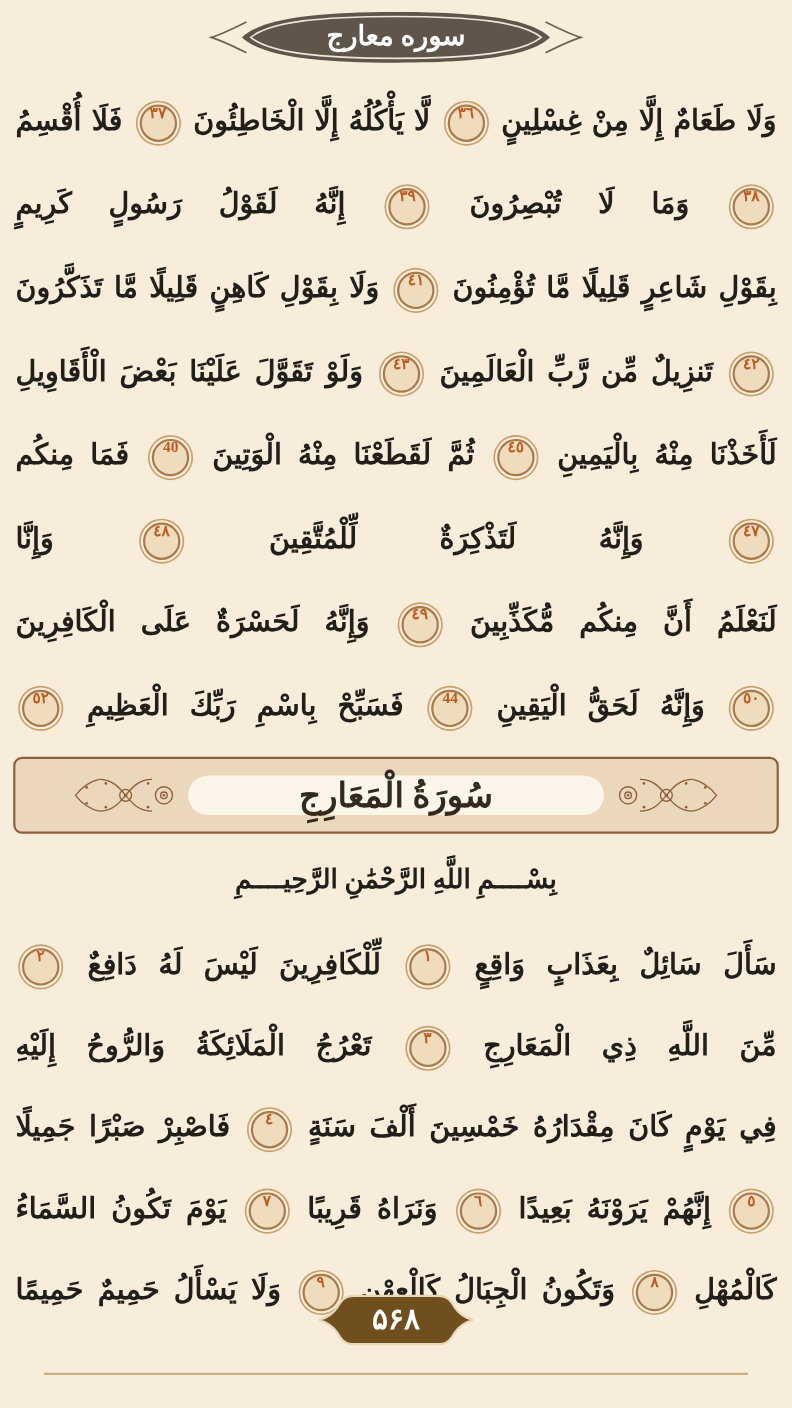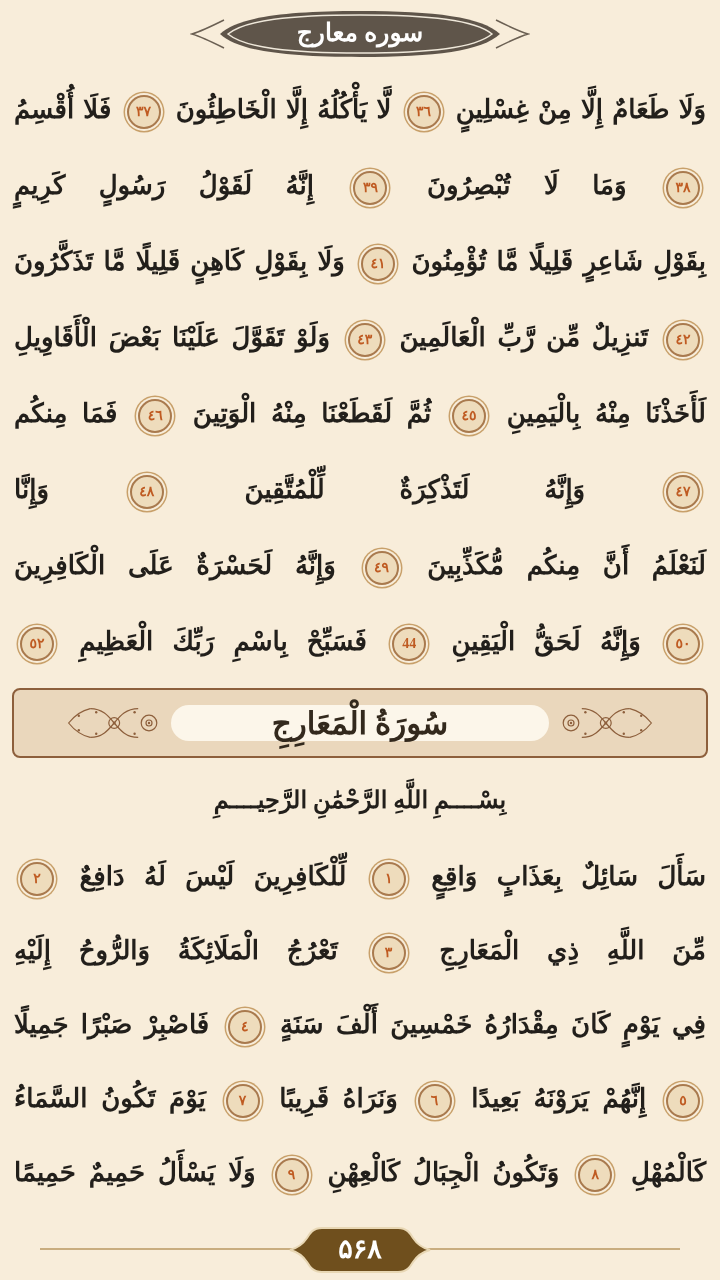--- a/index.html
+++ b/index.html
@@ -26,21 +26,21 @@
   .upper-block{position:absolute; top:72px; left:14px; right:14px;}
   .lower-block{position:absolute; top:840px; left:14px; right:14px;}
   .mushaf-line{
     direction:rtl; text-align:justify; text-align-last:justify;
     font-size:26px; font-weight:bold; color:var(--ink);
     height:76px; line-height:76px; white-space:nowrap;
   }
   .lower-block .mushaf-line{height:74px; line-height:74px;}
   .ayah-text{letter-spacing:0.2px;}
   .verse-marker{
-    display:inline-flex; align-items:center; justify-content:center;
+    display:inline-flex; align-items:flex-start; justify-content:center;
     width:30px; height:30px; border-radius:50%;
     background:var(--verse-marker-fill); border:2px solid var(--verse-marker-ring);
     box-shadow:0 0 0 2px var(--page-bg), 0 0 0 3.5px #c8a06a;
     vertical-align:middle; margin:0 6px; line-height:normal;
   }
   .verse-num{font-size:14px; font-weight:bold; color:var(--verse-number); line-height:1;}
   
   .surah-banner{
     position:absolute; top:688px; left:12px; right:12px; height:70px;
     border:2px solid var(--banner-border); border-radius:8px;
@@ -53,21 +53,21 @@
     display:flex; align-items:center; justify-content:center; margin:0 -26px; 
   }
   .banner-title{font-size:31px; font-weight:bold; color:var(--banner-title);}
   
   .bismillah{
     position:absolute; top:762px; left:0; right:0; height:76px; line-height:76px;
     text-align:center; font-size:24px; font-weight:bold; color:var(--ink); direction:rtl;
   }
   
   .footer-rule{position:absolute; top:1248px; left:40px; right:40px; border-top:2px solid var(--footer-line);}
-  .page-badge{position:absolute; top:1222px; left:50%; transform:translateX(-50%); width:160px; height:56px; cursor:pointer;text-align:center;}
+  .page-badge{position:absolute; top:1172px; left:50%; transform:translateX(-50%); width:160px; height:56px; cursor:pointer;text-align:center;}
   .page-badge svg{position:absolute; inset:0; width:100%; height:100%;}
   .page-num{
     position:absolute; inset:0; display:flex; align-items:center; justify-content:center;
     color:var(--footer-badge-text); font-size:27px; font-weight:bold; padding-bottom:2px;
   }
 </style>
 </head>
 <body>
 
 <div class="page">
@@ -97,21 +97,21 @@
           <span class="verse-num">٤١</span>
         </span> <span class="ayah-text">وَلَا بِقَوْلِ كَاهِنٍ قَلِيلًا مَّا تَذَكَّرُونَ</span> </div>
     <div class="mushaf-line"><span class="verse-marker">
           <span class="verse-num">٤٢</span>
         </span> <span class="ayah-text">تَنزِيلٌ مِّن رَّبِّ الْعَالَمِينَ</span> <span class="verse-marker">
           <span class="verse-num">٤٣</span>
         </span> <span class="ayah-text">وَلَوْ تَقَوَّلَ عَلَيْنَا بَعْضَ الْأَقَاوِيلِ</span>  </div>
     <div class="mushaf-line"><span class="ayah-text">لَأَخَذْنَا مِنْهُ بِالْيَمِينِ</span> <span class="verse-marker">
           <span class="verse-num">٤٥</span>
         </span> <span class="ayah-text">ثُمَّ لَقَطَعْنَا مِنْهُ الْوَتِينَ</span> <span class="verse-marker">
-          <span class="verse-num">٤٦</span>
+          <span class="verse-num">40</span>
         </span> <span class="ayah-text">فَمَا مِنكُم</span> </div>
     <div class="mushaf-line"> <span class="verse-marker">
           <span class="verse-num">٤٧</span>
         </span> <span class="ayah-text">وَإِنَّهُ لَتَذْكِرَةٌ لِّلْمُتَّقِينَ</span> <span class="verse-marker">
           <span class="verse-num">٤٨</span>
         </span> <span class="ayah-text">وَإِنَّا</span> </div>
     <div class="mushaf-line"><span class="ayah-text">لَنَعْلَمُ أَنَّ مِنكُم مُّكَذِّبِينَ</span> <span class="verse-marker">
           <span class="verse-num">٤٩</span>
         </span> <span class="ayah-text">وَإِنَّهُ لَحَسْرَةٌ عَلَى الْكَافِرِينَ</span> </div>
     <div class="mushaf-line"><span class="verse-marker">

